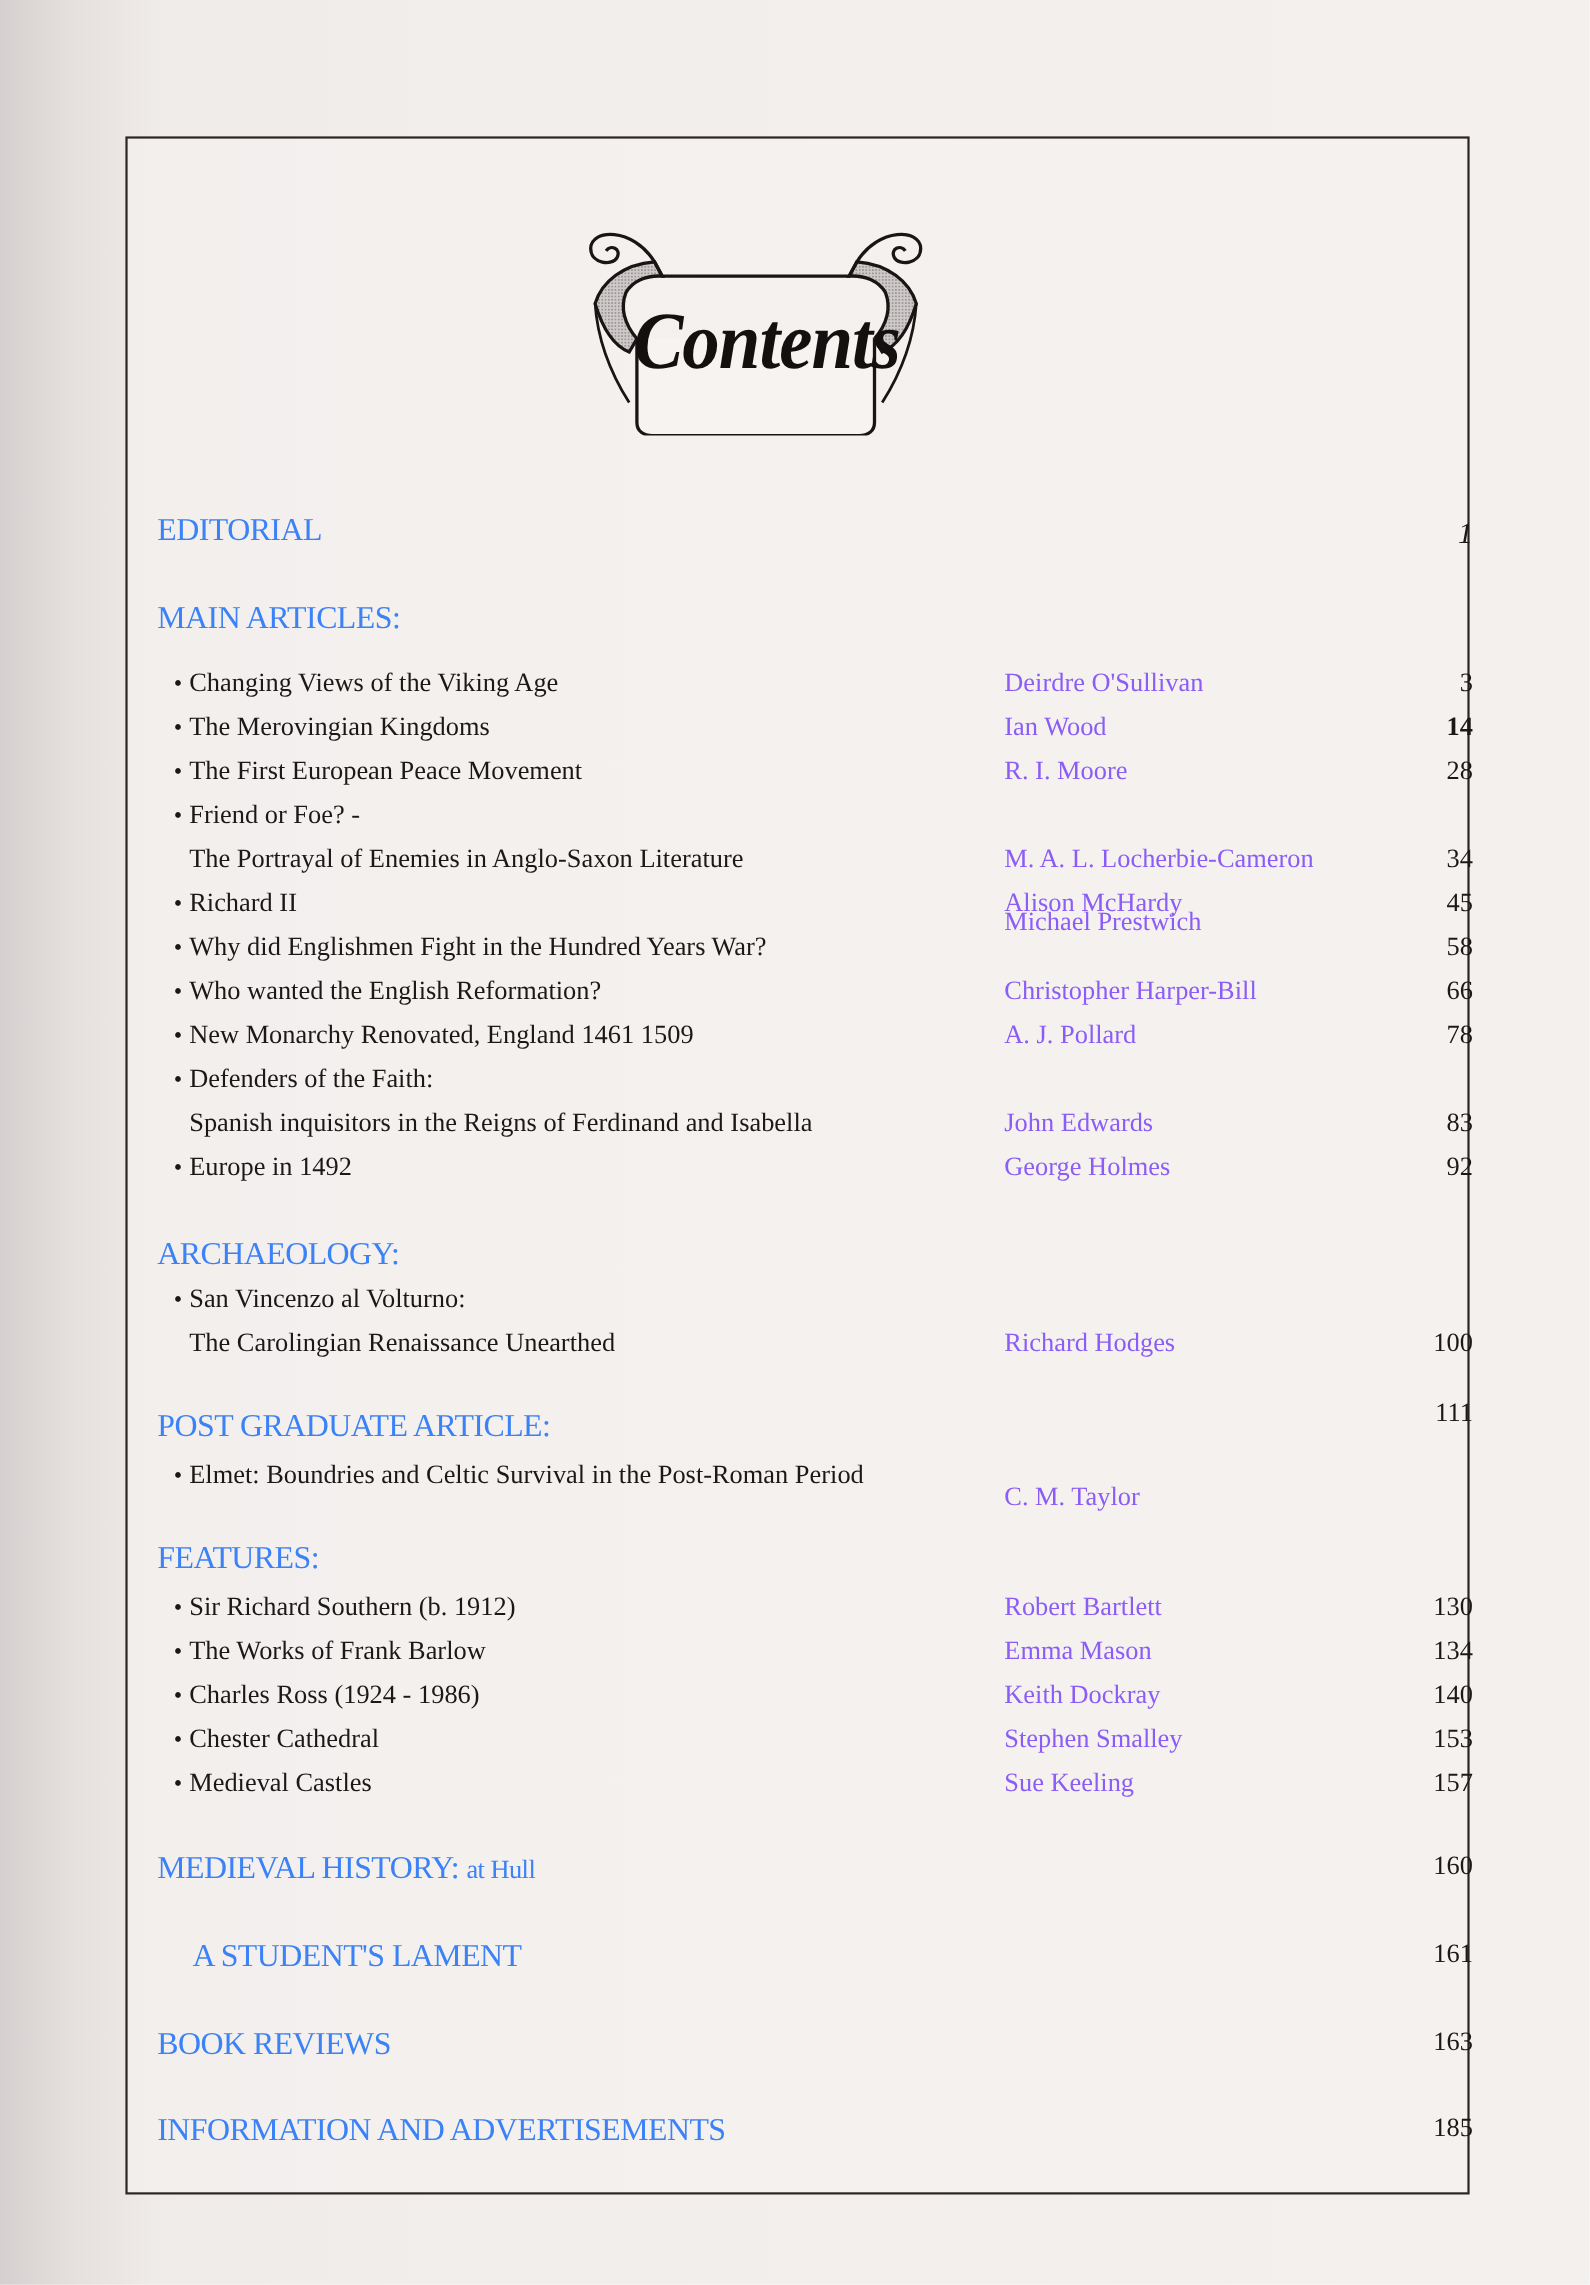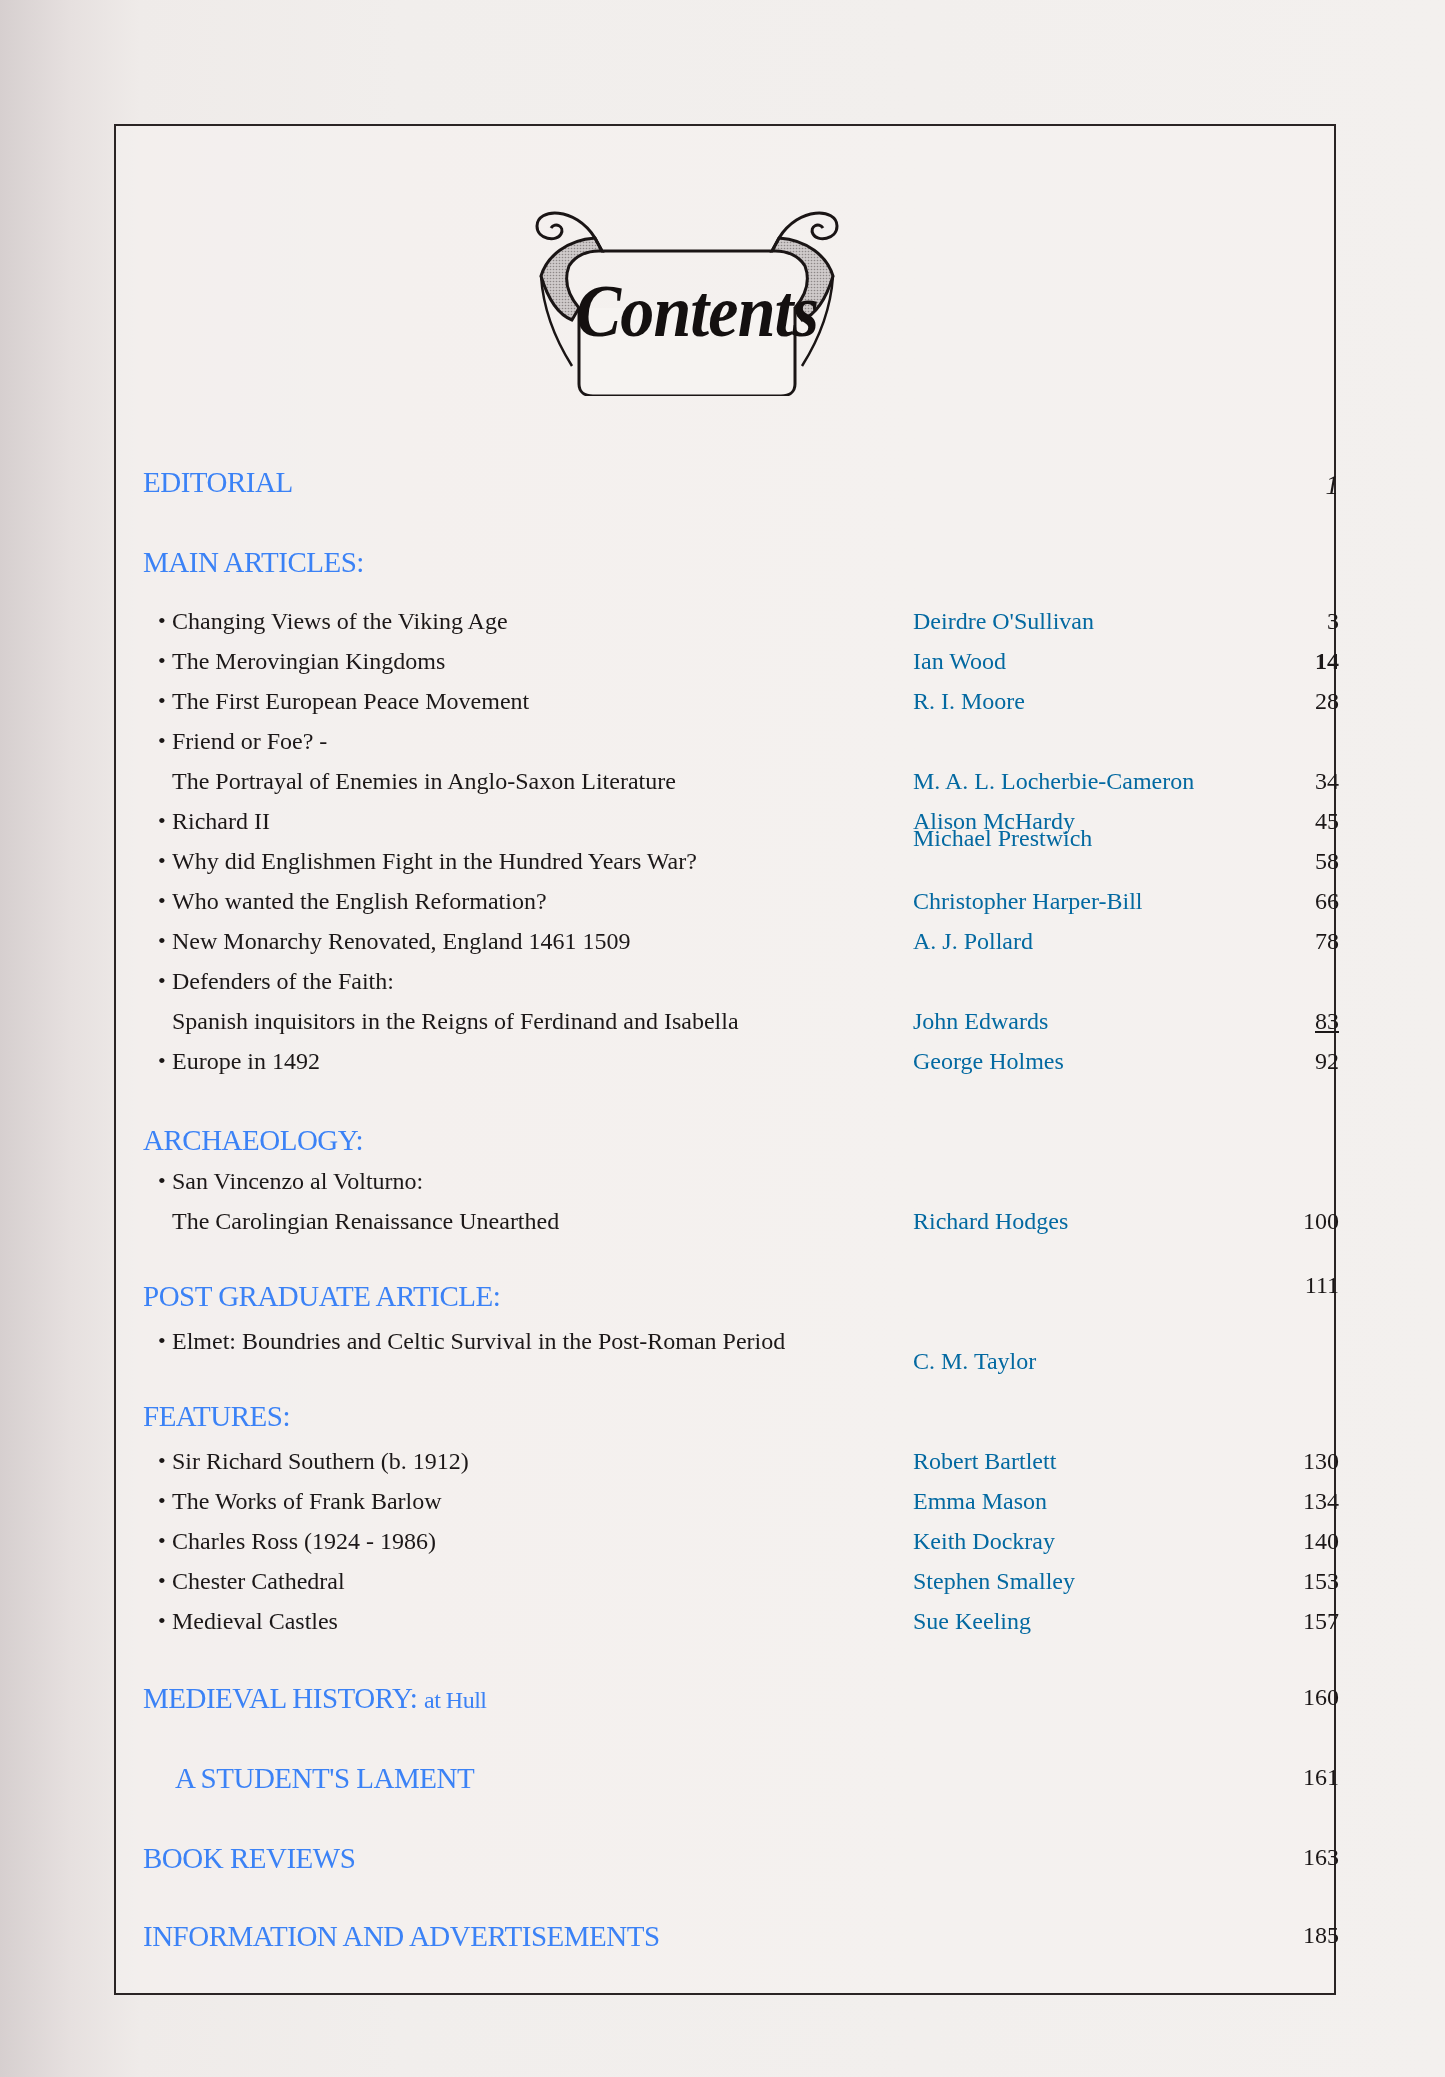--- a/index.html
+++ b/index.html
@@ -30,21 +30,21 @@
   }
   .h-main .sub { font-size: 24px; }
   .item {
     position: absolute; left: 172px; font-size: 24px; white-space: nowrap;
     color: #1c1818;
   }
   .bullet {
     position: absolute; left: -14px; top: 0; font-size: 22px;
   }
   .author {
-    position: absolute; left: 913px; font-size: 24px; white-space: nowrap; color: #0369a1;
+    position: absolute; left: 913px; font-size: 24px; white-space: nowrap; color: #8b5cf6;
   }
   .page {
     position: absolute; right: 106px; font-size: 24px; text-align: right; color: #1c1818;
   }
   .page.big { font-size: 27px; }
   .page.ital { font-style: italic; }
 </style>
 </head>
 <body>
 
@@ -109,21 +109,21 @@
 <div class="author" style="top:888px;">Christopher Harper-Bill</div>
 <div class="page" style="top:888px;">66</div>
 
 <div class="item" style="top:928px;"><span class="bullet">•</span><span>New Monarchy Renovated, England 1461 1509</span></div>
 <div class="author" style="top:928px;">A. J. Pollard</div>
 <div class="page" style="top:928px;">78</div>
 
 <div class="item" style="top:968px;"><span class="bullet">•</span><span>Defenders of the Faith:</span></div>
 <div class="item" style="top:1008px;">Spanish inquisitors in the Reigns of Ferdinand and Isabella</div>
 <div class="author" style="top:1008px;">John Edwards</div>
-<div class="page" style="top:1008px;text-decoration:underline;">83</div>
+<div class="page" style="top:1008px;">83</div>
 
 <div class="item" style="top:1048px;"><span class="bullet">•</span><span>Europe in 1492</span></div>
 <div class="author" style="top:1048px;">George Holmes</div>
 <div class="page" style="top:1048px;">92</div>
 
 <div class="h-main" style="top:1124px;">ARCHAEOLOGY:</div>
 <div class="item" style="top:1168px;"><span class="bullet">•</span><span>San Vincenzo al Volturno:</span></div>
 <div class="item" style="top:1208px;">The Carolingian Renaissance Unearthed</div>
 <div class="author" style="top:1208px;">Richard Hodges</div>
 <div class="page" style="top:1208px;">100</div>

